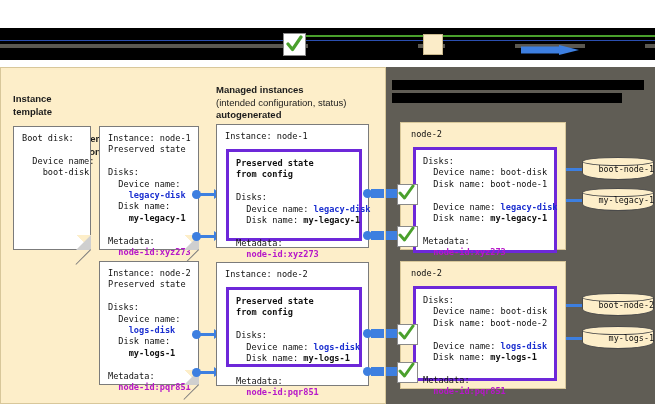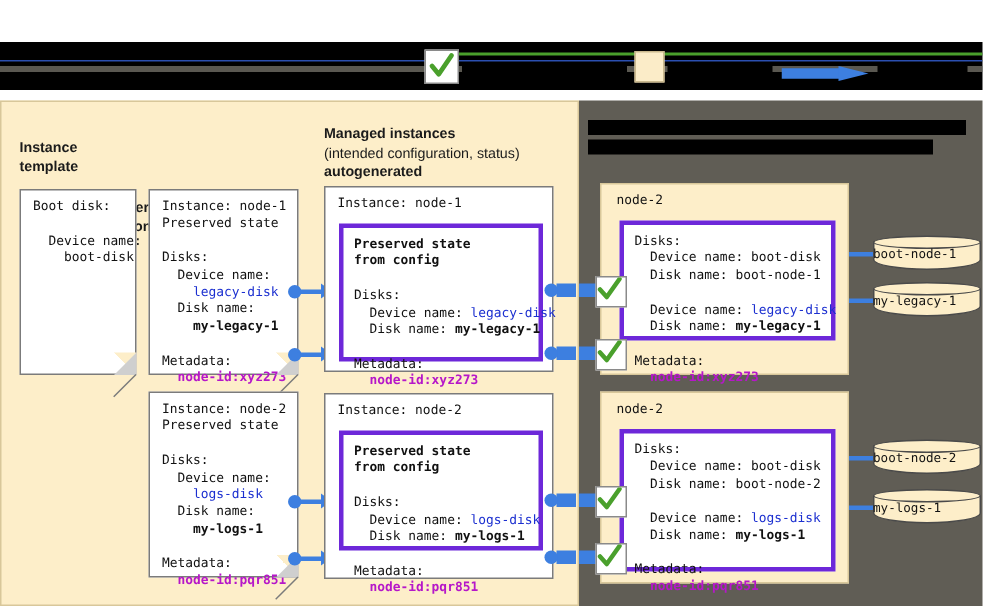--- a/index.html
+++ b/index.html
@@ -91,21 +91,21 @@
     background:linear-gradient(225deg,#fdeec9 0 50%,transparent 50%);
   }
   .dogear .fold{
     position:absolute;right:0;bottom:0;width:0;height:0;
     border-left:15px solid transparent;border-bottom:15px solid #cfcfcf;
   }
   .dogear .foldline{
     position:absolute;right:0;bottom:0;width:21px;height:1px;
     background:#7b7b7b;transform-origin:right bottom;transform:rotate(-45deg);
   }
-  .b-blue{color:#1b2fd0;font-weight:normal;}
+  .b-blue{color:#1b2fd0;font-weight:bold;}
   .b-mag{color:#b617c9;font-weight:bold;}
   .b-bold{font-weight:bold;color:#111;}
 
   
   .mcard{
     position:absolute;background:#ffffff;border:1px solid #7b7b7b;box-sizing:border-box;
   }
   .mcard .mtitle{
     position:absolute;left:8px;top:6px;
     font-family:"DejaVu Sans Mono","Liberation Mono",monospace;
@@ -153,21 +153,21 @@
     position:absolute;left:0;top:4px;width:72px;height:19px;
     background:#fdeec9;border:1px solid #4a4a4a;border-radius:0 0 36px 36px/0 0 7px 7px;
     box-sizing:border-box;
   }
   .disk .top{
     position:absolute;left:0;top:0px;width:72px;height:9px;
     background:#fdeec9;border:1px solid #4a4a4a;border-radius:36px/4.5px;
     box-sizing:border-box;
   }
   .disk .lbl{
-    position:absolute;left:0;top:7px;width:72px;text-align:left;
+    position:absolute;left:0;top:7px;width:72px;text-align:right;
     font-family:"DejaVu Sans Mono","Liberation Mono",monospace;
     font-size:8.4px;color:#111;
   }
 </style>
 </head>
 <body>
 
 <div id="root">
 
 
@@ -317,21 +317,21 @@
 
   <div class="csq" style="left:371px;top:329px;"></div>
   <div class="csq" style="left:371px;top:367px;"></div>
   <div class="cdot" style="left:363px;top:329px;"></div>
   <div class="cdot" style="left:363px;top:367px;"></div>
   <div class="csq" style="left:386px;top:329px;"></div>
   <div class="csq" style="left:386px;top:367px;"></div>
 
   <div class="nodebox" style="left:400px;top:122px;width:166px;height:128px;">
     <div class="ntitle">node-2</div>
-    <div class="innerbox" style="left:12px;top:24px;width:144px;height:80px;">
+    <div class="innerbox" style="left:12px;top:24px;width:144px;height:106px;">
       <div class="body"><span>Disks:</span>
 <span>  Device name: boot-disk</span>
 <span>  Disk name: boot-node-1</span>
 
 <span>  Device name: </span><span class="b-blue">legacy-disk</span>
 <span>  Disk name: </span><span class="b-bold">my-legacy-1</span>
 
 <span>Metadata:</span>
 <span class="b-mag">  node-id:xyz273</span></div>
     </div>

